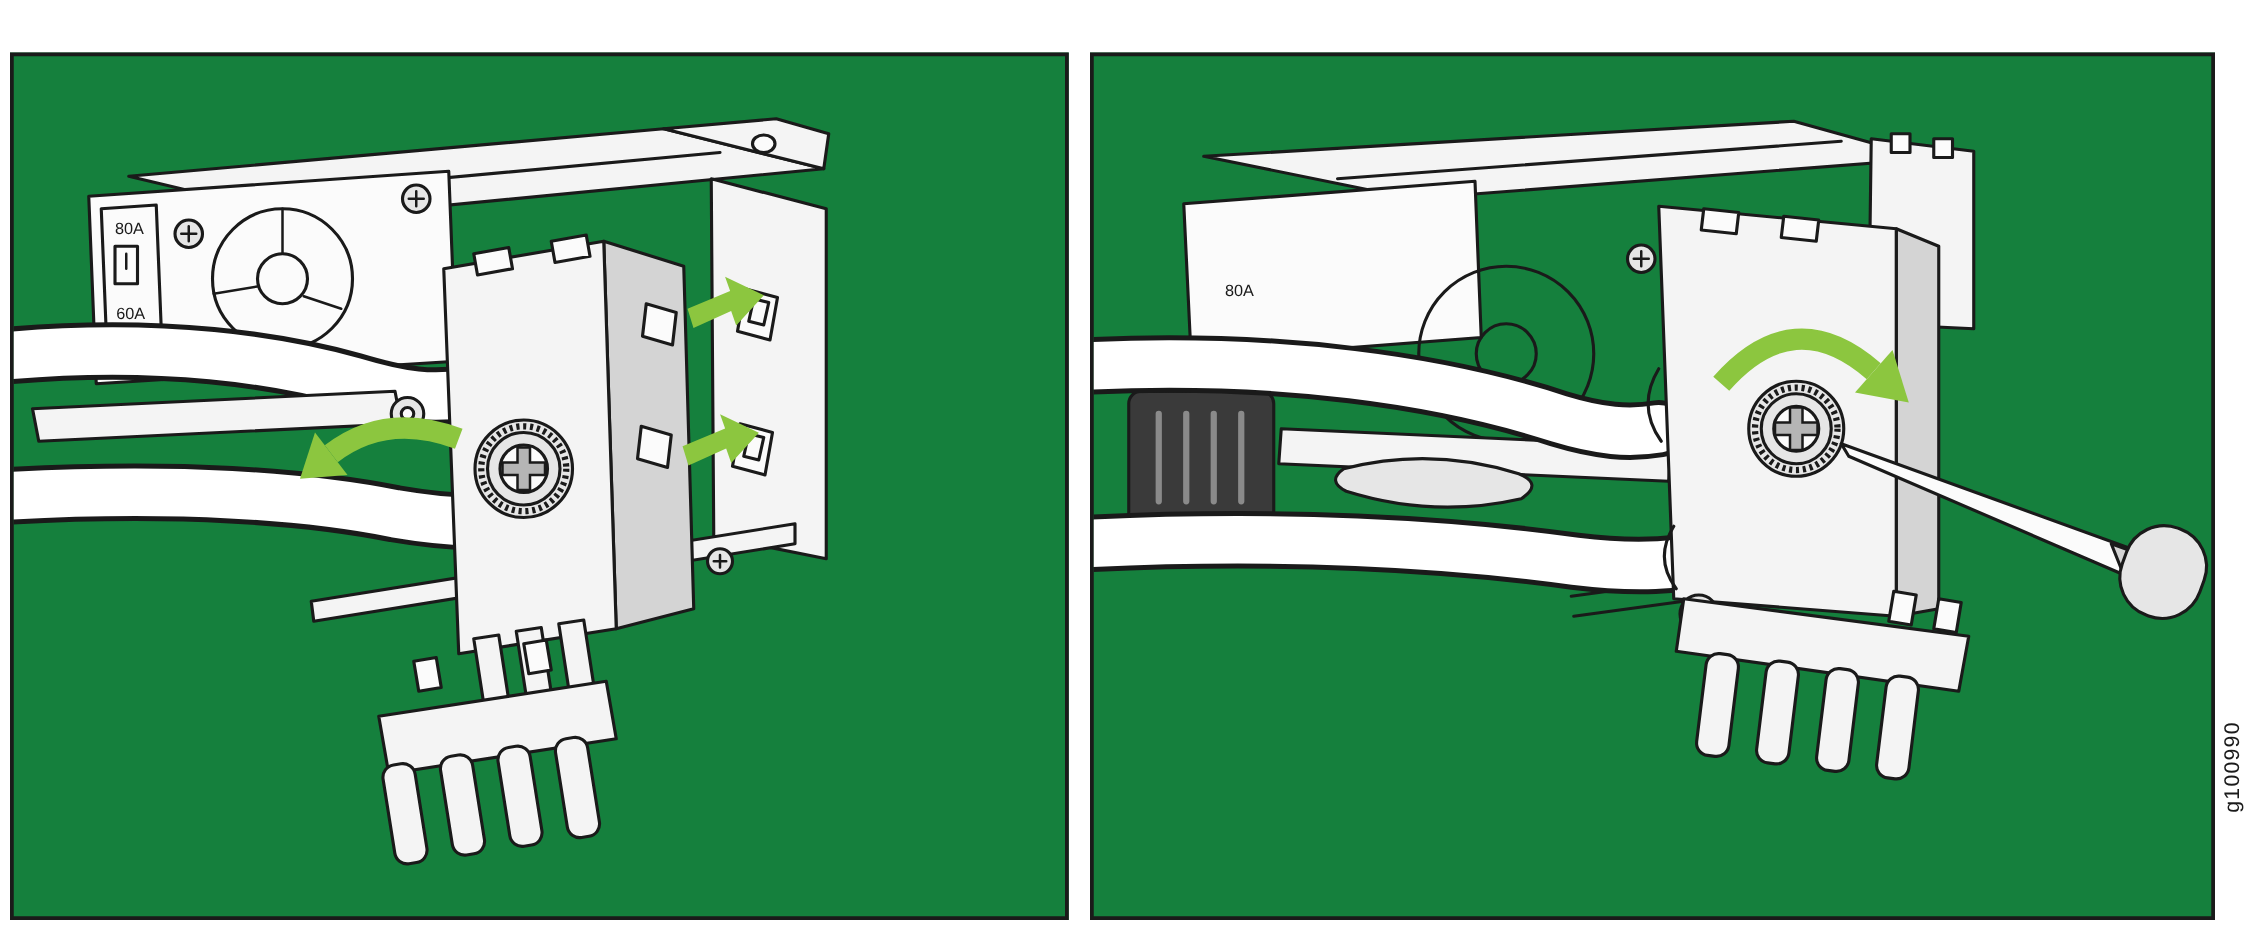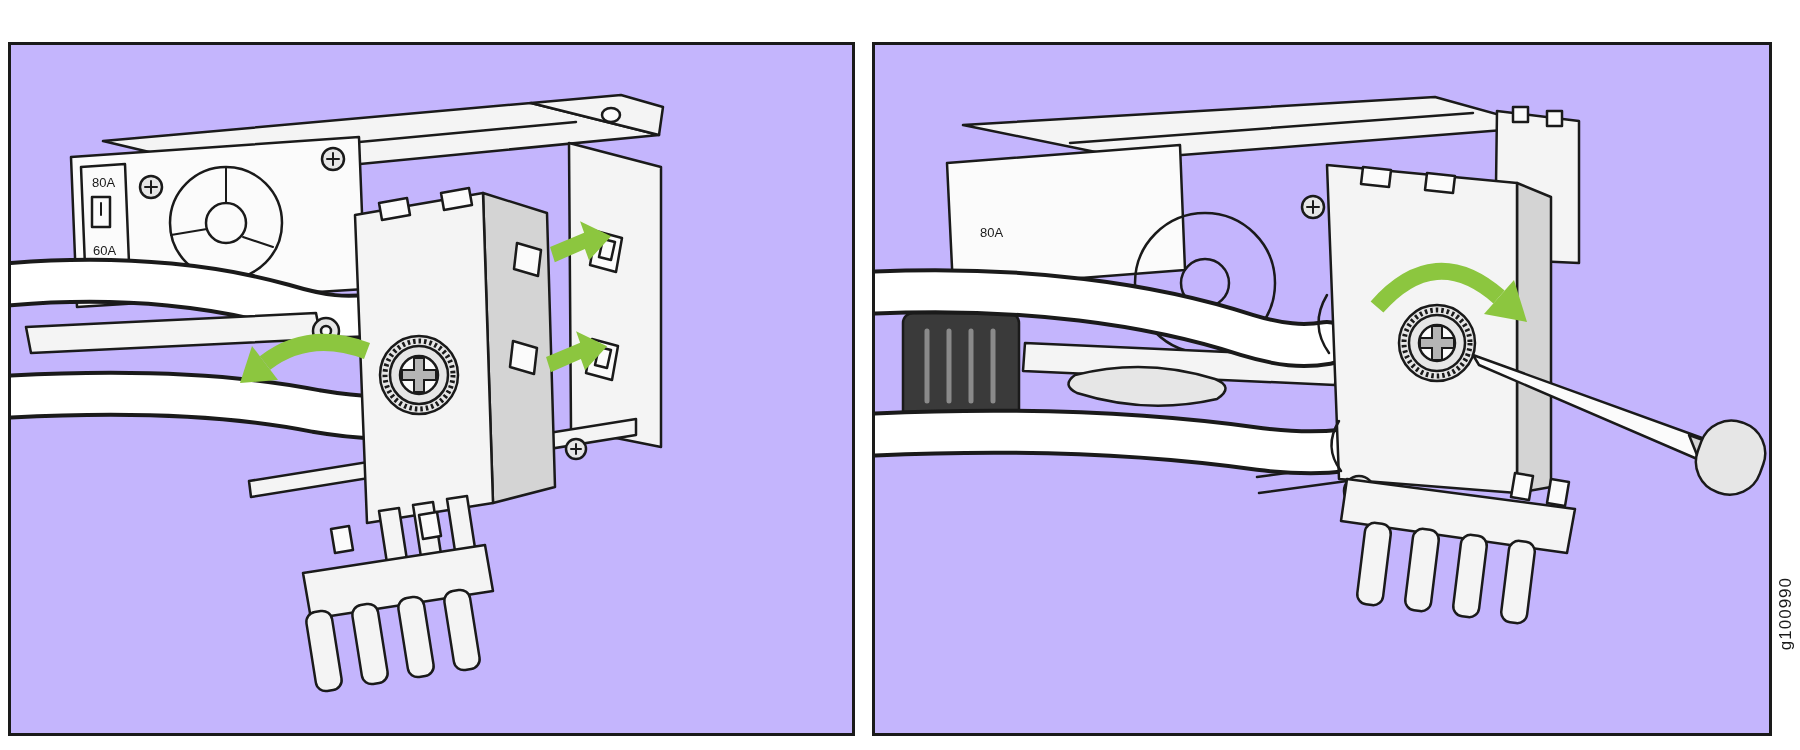--- a/index.html
+++ b/index.html
@@ -1,17 +1,17 @@
 <!DOCTYPE html>
 <html><head>
 <meta charset="utf-8">
 <style>
   html,body{margin:0;padding:0;background:#fff;font-family:"Liberation Sans",sans-serif;}
   .stage{position:relative;width:1800px;height:750px;background:#fff;overflow:hidden;}
-  .panel{position:absolute;top:42px;height:694px;border:3px solid #1a1a1a;background:#c4b5fd;box-sizing:border-box;}
+  .panel{position:absolute;top:42px;height:694px;border:3px solid #1a1a1a;background:#15803d;box-sizing:border-box;}
   .panel.left{left:8px;width:847px;}
   .panel.right{left:872px;width:900px;}
   .panel svg{display:block;width:100%;height:100%;}
   .fig-id{position:absolute;right:4px;bottom:100px;writing-mode:vertical-rl;transform:rotate(180deg);
           font-size:17px;color:#1a1a1a;letter-spacing:1px;}
   
   .ln{fill:none;stroke:#1a1a1a;stroke-width:2.5;stroke-linecap:round;stroke-linejoin:round;}
   .thin{fill:none;stroke:#1a1a1a;stroke-width:2;stroke-linecap:round;}
   .fw{fill:#fbfbfb;stroke:#1a1a1a;stroke-width:2.5;stroke-linejoin:round;}
   .f1{fill:#f4f4f4;stroke:#1a1a1a;stroke-width:2.5;stroke-linejoin:round;}

